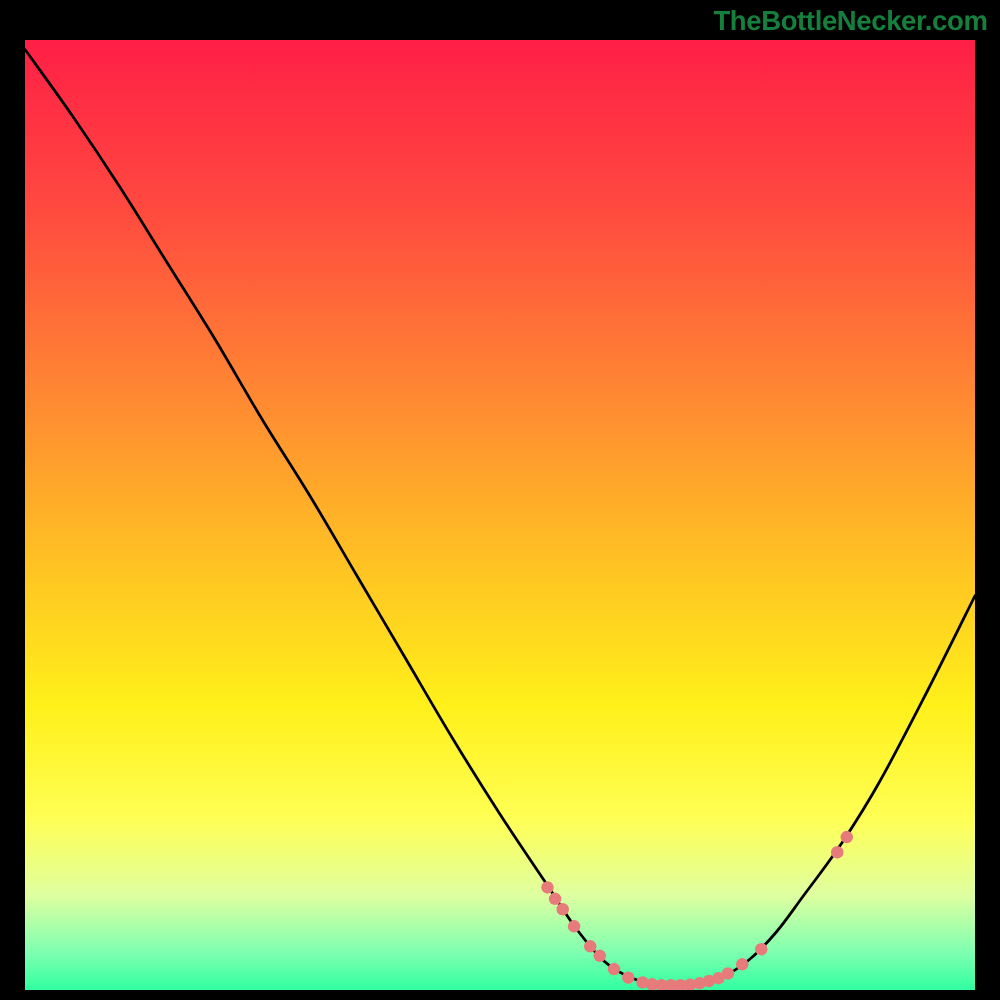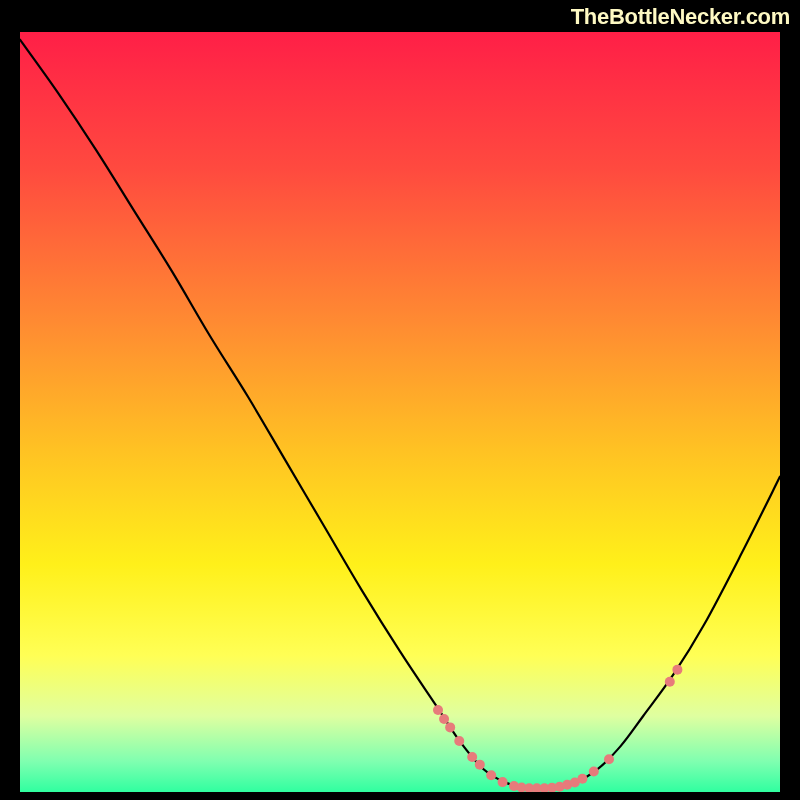--- a/index.html
+++ b/index.html
@@ -8,21 +8,21 @@
     width: 800px;
     height: 800px;
     background: #000000;
     font-family: Arial, Helvetica, sans-serif;
     overflow: hidden;
   }
   .attribution {
     position: absolute;
     top: 4px;
     right: 10px;
-    color: #fef9c3;
+    color: #15803d;
     font-size: 22px;
     font-weight: bold;
     letter-spacing: -0.3px;
     user-select: none;
   }
   .plot-frame {
     position: absolute;
     left: 20px;
     top: 32px;
     width: 760px;

